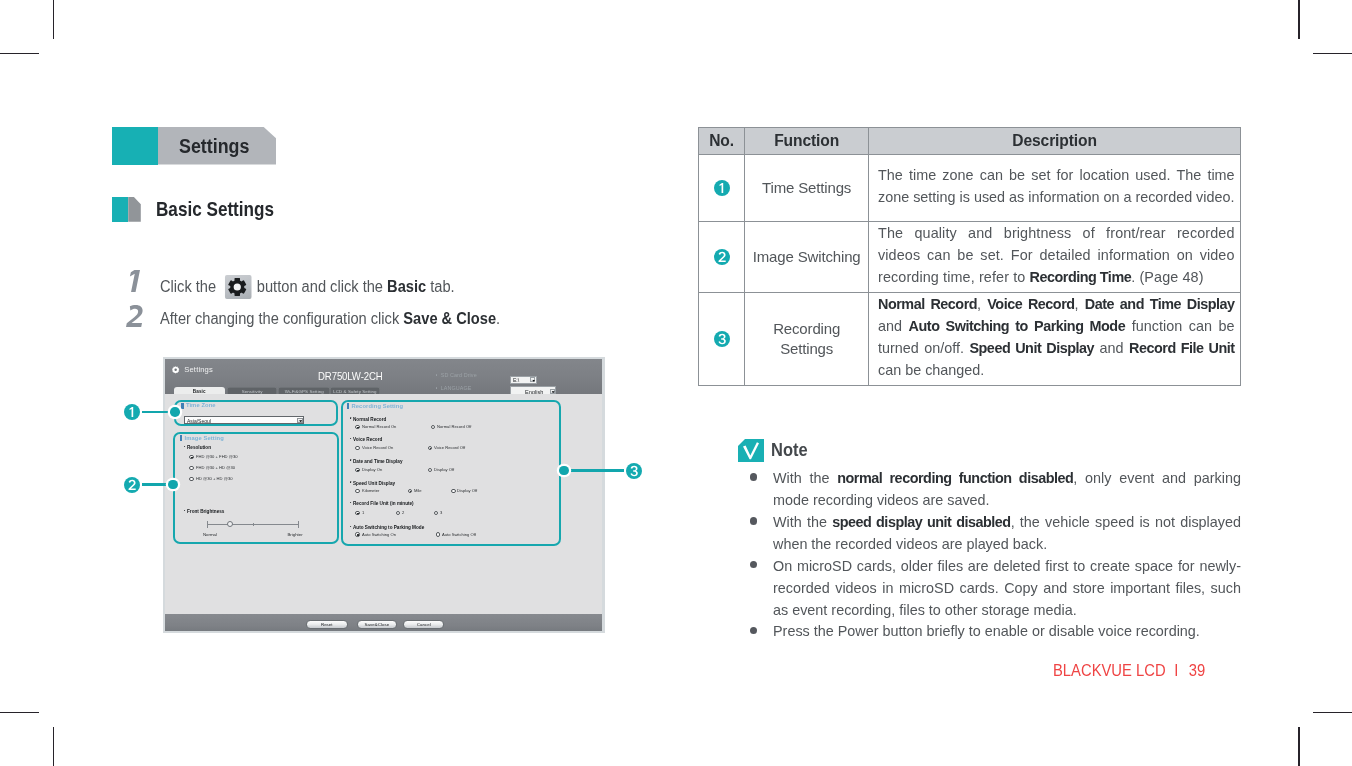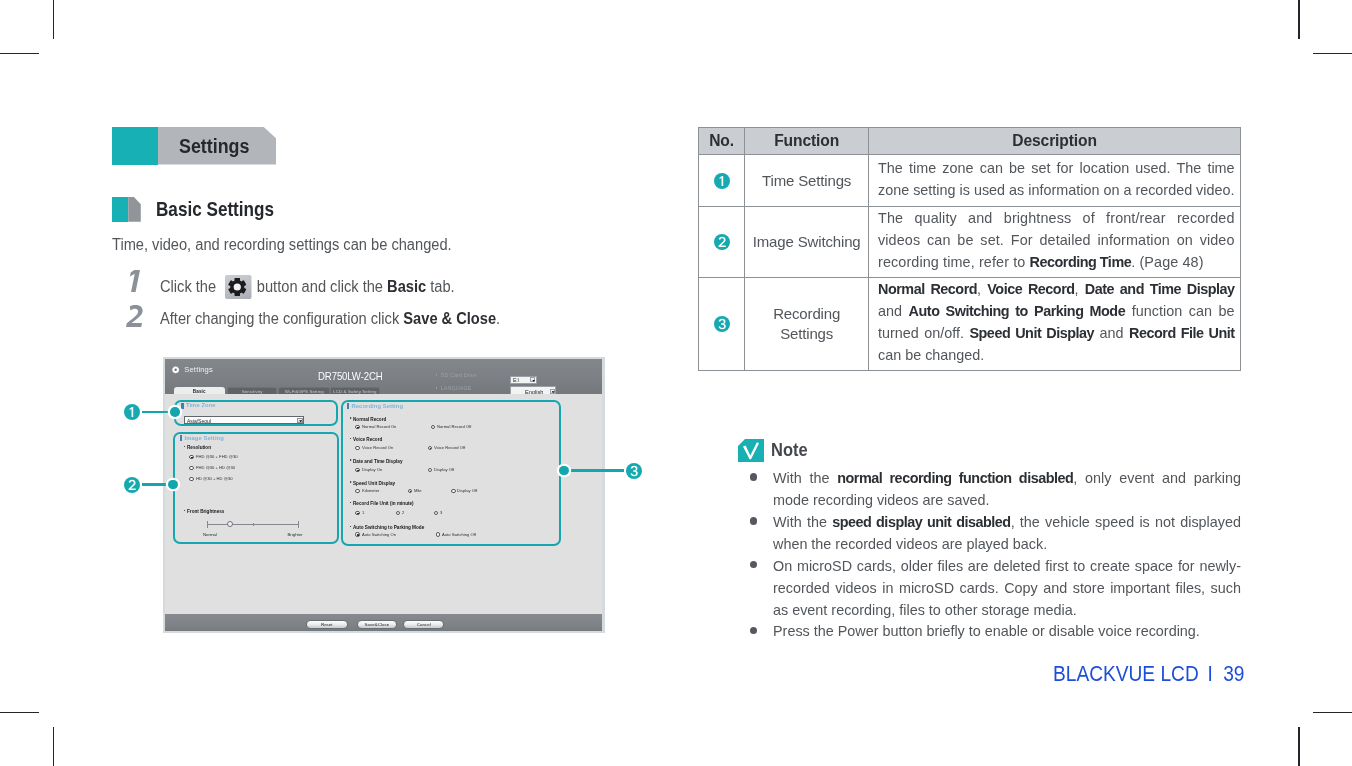--- a/index.html
+++ b/index.html
@@ -66,21 +66,21 @@
   .note-lbl{position:absolute;left:771px;top:440px;font-size:18px;font-weight:bold;color:#44484c;}
   ul.notes{position:absolute;left:753px;top:467.2px;margin:0;padding:0;list-style:none;}
   ul.notes li{position:relative;height:0;}
   ul.notes li .bl{position:absolute;left:-3.0px;top:6.3px;width:7.4px;height:7.4px;border-radius:50%;
      background:#55585e;font-size:0;line-height:0;}
   ul.notes li .w{position:absolute;left:19.8px;top:0;width:488.2px;font-size:15px;
      transform:scaleX(0.9586);transform-origin:left top;text-align:justify;text-align-last:left;
      line-height:21.9px;color:#52565a;}
   ul.notes li .w b{color:#2c3034;letter-spacing:-0.5px;}
 
-  .footer{position:absolute;left:1053.2px;top:660.6px;font-size:22px;color:#1d4ed8;white-space:nowrap;}
+  .footer{position:absolute;left:1053.2px;top:660.6px;font-size:17px;color:#ef4444;white-space:nowrap;}
 
   
   .shot{position:absolute;left:162.7px;top:356.6px;width:442.3px;height:276.4px;
         background:#d5dadd;box-sizing:border-box;border:2.5px solid #d5dadd;overflow:hidden;
         font-family:"Liberation Sans",sans-serif;filter:blur(0.45px);}
   .shot .hdr2{position:absolute;left:0;top:0;width:437.3px;height:35.9px;
         background:linear-gradient(180deg,#83868b 0%,#7d8085 50%,#74777c 100%);}
   .shot .wtitle{position:absolute;left:19.6px;top:6.8px;font-size:7.6px;color:#eff0f1;
         letter-spacing:0.15px;}
   .shot .wgear{position:absolute;left:6.8px;top:7.5px;display:block;line-height:0;font-size:0;}
@@ -153,21 +153,20 @@
     <div class="teal"></div>
     <div class="gray"></div>
     <div class="lbl"><span class="nar">Settings</span></div>
   </div>
 
   <div class="sec-ico">
     <div class="t"></div>
     <div class="g"></div>
   </div>
   <div class="sec-title"><span class="nar" style="transform:scaleX(0.87)">Basic Settings</span></div>
-  <div class="intro"><span class="nar">Time, video, and recording settings can be changed.</span></div>
 
   <div class="step" style="left:112px;top:274.5px;">
     <span class="num" title="1"><svg width="22" height="26" viewBox="0 0 22 26">
           <path d="M8.45 0 L14.0 0 L9.55 22.1 L5.05 22.1 L8.75 3.75 L3.9 6.6 L4.85 2.35 Z" fill="#8b9199"></path>
         </svg></span>
     <span class="txt"><span class="nar"><span>Click the </span><span class="gearbtn"><svg width="19" height="18" viewBox="0 0 19 18">
               <path d="M 7.58 0.82 L 11.42 0.82 L 11.32 2.97 L 13.81 4.41 L 15.62 3.25 L 17.54 6.57 L 15.63 7.56 L 15.63 10.44 L 17.54 11.43 L 15.62 14.75 L 13.81 13.59 L 11.32 15.03 L 11.42 17.18 L 7.58 17.18 L 7.68 15.03 L 5.19 13.59 L 3.38 14.75 L 1.46 11.43 L 3.37 10.44 L 3.37 7.56 L 1.46 6.57 L 3.38 3.25 L 5.19 4.41 L 7.68 2.97 Z" fill="#1a1c1e" stroke="#1a1c1e" stroke-width="1.7" stroke-linejoin="round"></path>
               <circle cx="9.5" cy="9" r="3.6" fill="#f2f3f4"></circle>
             </svg></span><span> button and click the </span><b>Basic</b><span> tab.</span></span></span>
   </div>
@@ -303,21 +302,21 @@
   <div class="cline" style="left:564px;top:469.2px;width:60px;"></div>
   <div class="cdot" style="left:559px;top:465.6px;"></div>
 
   <table class="spec">
     <tbody>
         <tr>
       <th style="width:45.1px;">No.</th>
       <th style="width:123.1px;">Function</th>
       <th>Description</th>
     </tr>
-    <tr style="height:52px;">
+    <tr style="height:67px;">
       <td class="cno"><span class="numbadge" title="1"><svg width="16" height="16" viewBox="0 0 16 16">
                 <circle cx="8" cy="8" r="8" fill="#14aab0"></circle>
                 <path d="M9.2 3.0 L9.2 13.0 L7.55 13.0 L7.55 5.1 L5.5 6.1 L5.5 4.65 L7.95 3.0 Z" fill="#ffffff"></path>
               </svg></span></td>
       <td class="cfn">Time Settings</td>
       <td class="cds">
             <div class="w"><span>The time zone can be set for location used. The time zone setting is used as information on a recorded video.</span></div>
           </td>
     </tr>
     <tr style="height:70.9px;">

